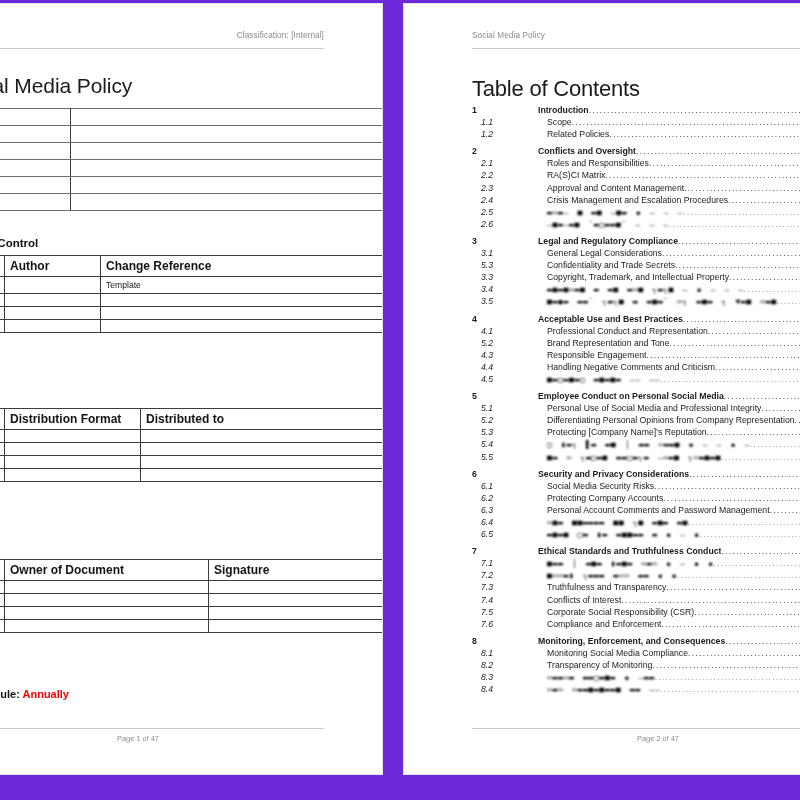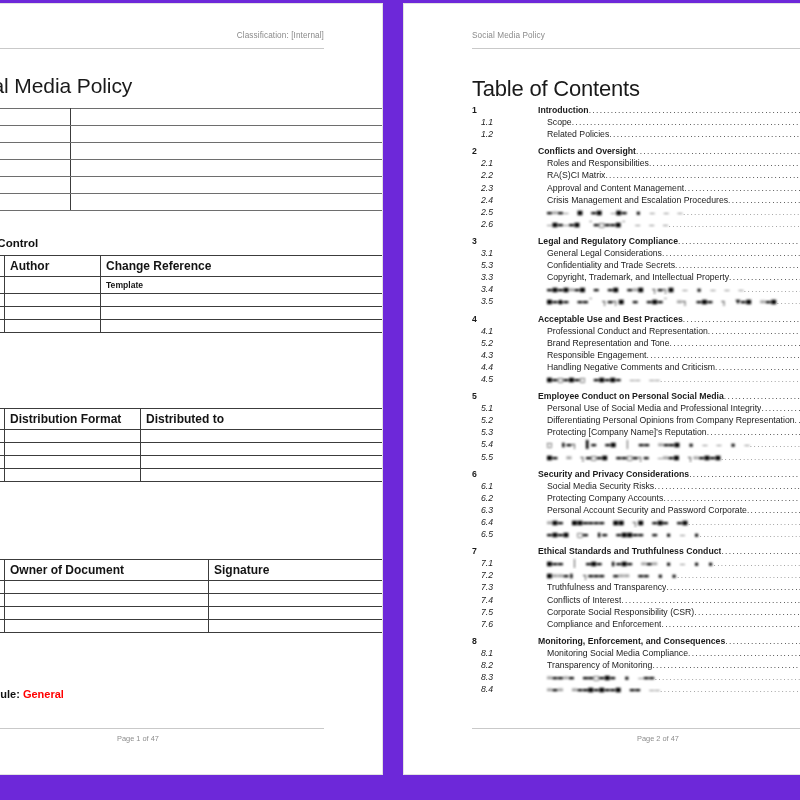--- a/index.html
+++ b/index.html
@@ -121,21 +121,21 @@
     border-collapse: collapse;
     table-layout: fixed;
     font-size: 8.6px;
     color: #141414;
   }
   table.doc-table td, table.doc-table th {
     border: 1px solid #3c3c3c;
     padding: 3px 5px;
     text-align: left;
     vertical-align: top;
-    font-weight: bold;
+    font-weight: normal;
     height: 13px;
     box-sizing: border-box;
     overflow: hidden;
     white-space: nowrap;
   }
   table.doc-table th {
     font-weight: bold;
     font-size: 12px;
   }
   table.doc-table.meta td {
@@ -390,21 +390,21 @@
           <tr>
             <td></td>
             <td></td>
             <td></td>
           </tr>
         </tbody>
       </table>
 
       <div class="review-line" style="top:684px;">
         <span>on schedule:</span>
-        <span class="val">General</span>
+        <span class="val">Annually</span>
       </div>
 
       <div class="pg-footer">
         <div class="pg-footer-rule"></div>
         <div class="pg-footer-text">Page 1 of 47</div>
       </div>
 
     </div>
   </div>
 
@@ -443,21 +443,21 @@
           <div class="toc-row lvl2"><span class="toc-num">4.5</span><span class="toc-label garbled">■▬□▬■▬□ ▬■▬■▬ —— ——</span><span class="toc-leader faded"> ........................................................................................................................................................................................................</span></div>
           <div class="toc-row lvl1"><span class="toc-num">5</span><span class="toc-label">Employee Conduct on Personal Social Media</span><span class="toc-leader"> ........................................................................................................................................................................................................</span></div>
           <div class="toc-row lvl2"><span class="toc-num">5.1</span><span class="toc-label">Personal Use of Social Media and Professional Integrity</span><span class="toc-leader"> ........................................................................................................................................................................................................</span></div>
           <div class="toc-row lvl2"><span class="toc-num">5.2</span><span class="toc-label">Differentiating Personal Opinions from Company Representation</span><span class="toc-leader"> ........................................................................................................................................................................................................</span></div>
           <div class="toc-row lvl2"><span class="toc-num">5.3</span><span class="toc-label">Protecting [Company Name]’s Reputation</span><span class="toc-leader"> ........................................................................................................................................................................................................</span></div>
           <div class="toc-row lvl2"><span class="toc-num">5.4</span><span class="toc-label garbled">□ ▮▬┐ ▌▬ ▬■ │ ▬▬ ═▬▬■ ▪ — — ▪ —</span><span class="toc-leader faded"> ........................................................................................................................................................................................................</span></div>
           <div class="toc-row lvl2"><span class="toc-num">5.5</span><span class="toc-label garbled">■▬ ═ ┐▬□▬■ ▬▬□▬┐▬ —═▬■ ┐═▬■▬■</span><span class="toc-leader faded"> ........................................................................................................................................................................................................</span></div>
           <div class="toc-row lvl1"><span class="toc-num">6</span><span class="toc-label">Security and Privacy Considerations</span><span class="toc-leader"> ........................................................................................................................................................................................................</span></div>
           <div class="toc-row lvl2"><span class="toc-num">6.1</span><span class="toc-label">Social Media Security Risks</span><span class="toc-leader"> ........................................................................................................................................................................................................</span></div>
           <div class="toc-row lvl2"><span class="toc-num">6.2</span><span class="toc-label">Protecting Company Accounts</span><span class="toc-leader"> ........................................................................................................................................................................................................</span></div>
-          <div class="toc-row lvl2"><span class="toc-num">6.3</span><span class="toc-label">Personal Account Security and Password Corporate</span><span class="toc-leader"> ........................................................................................................................................................................................................</span></div>
+          <div class="toc-row lvl2"><span class="toc-num">6.3</span><span class="toc-label">Personal Account Comments and Password Management</span><span class="toc-leader"> ........................................................................................................................................................................................................</span></div>
           <div class="toc-row lvl2"><span class="toc-num">6.4</span><span class="toc-label garbled">═■▬ ■■▬▬▬▬ ■■ ┐■ ▬■▬ ▬■</span><span class="toc-leader faded"> ........................................................................................................................................................................................................</span></div>
           <div class="toc-row lvl2"><span class="toc-num">6.5</span><span class="toc-label garbled">▬■▬■ □▬ ▮▬ ▬■■▬▬ ▬ ▪ — ▪</span><span class="toc-leader faded"> ........................................................................................................................................................................................................</span></div>
           <div class="toc-row lvl1"><span class="toc-num">7</span><span class="toc-label">Ethical Standards and Truthfulness Conduct</span><span class="toc-leader"> ........................................................................................................................................................................................................</span></div>
           <div class="toc-row lvl2"><span class="toc-num">7.1</span><span class="toc-label garbled">■▬▬ │ ▬■▬ ▮▬■▬ ═▬═ ▪ — ▪ ▪</span><span class="toc-leader faded"> ........................................................................................................................................................................................................</span></div>
           <div class="toc-row lvl2"><span class="toc-num">7.2</span><span class="toc-label garbled">■══▬▮ ┐▬▬▬ ▬══ ▬▬ ▪ ▪</span><span class="toc-leader faded"> ........................................................................................................................................................................................................</span></div>
           <div class="toc-row lvl2"><span class="toc-num">7.3</span><span class="toc-label">Truthfulness and Transparency</span><span class="toc-leader"> ........................................................................................................................................................................................................</span></div>
           <div class="toc-row lvl2"><span class="toc-num">7.4</span><span class="toc-label">Conflicts of Interest</span><span class="toc-leader"> ........................................................................................................................................................................................................</span></div>
           <div class="toc-row lvl2"><span class="toc-num">7.5</span><span class="toc-label">Corporate Social Responsibility (CSR)</span><span class="toc-leader"> ........................................................................................................................................................................................................</span></div>
           <div class="toc-row lvl2"><span class="toc-num">7.6</span><span class="toc-label">Compliance and Enforcement</span><span class="toc-leader"> ........................................................................................................................................................................................................</span></div>
           <div class="toc-row lvl1"><span class="toc-num">8</span><span class="toc-label">Monitoring, Enforcement, and Consequences</span><span class="toc-leader"> ........................................................................................................................................................................................................</span></div>

